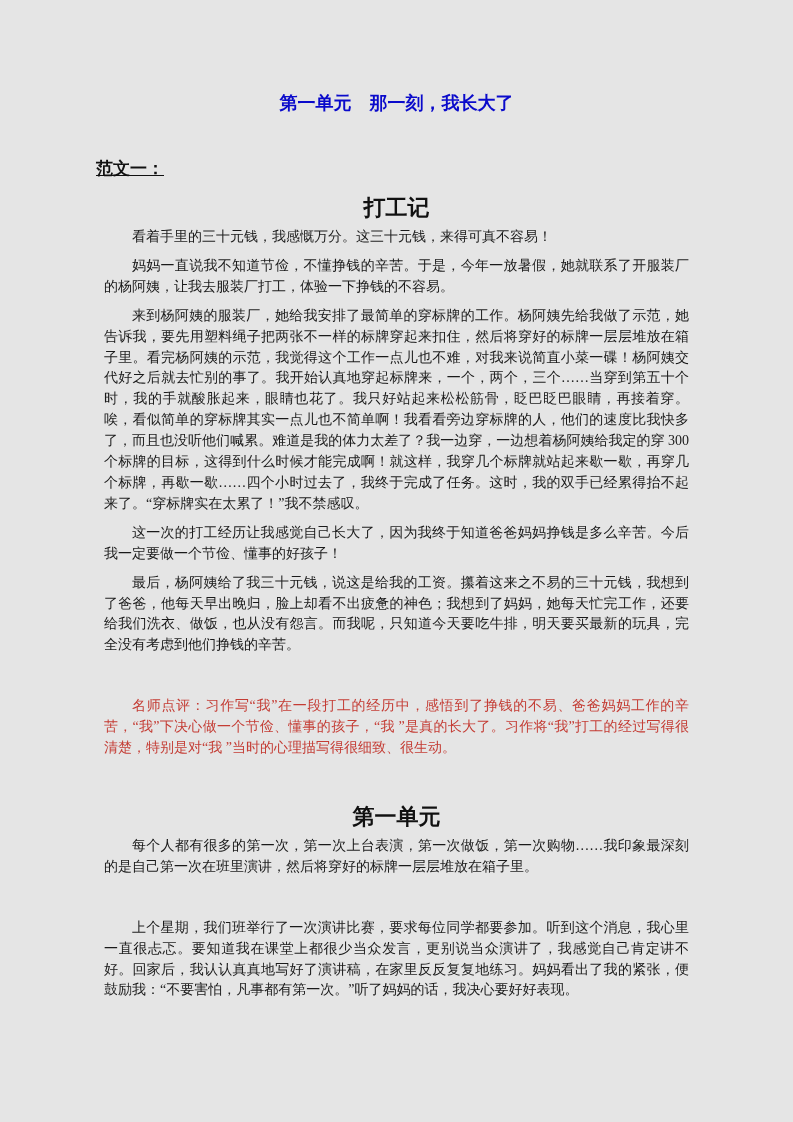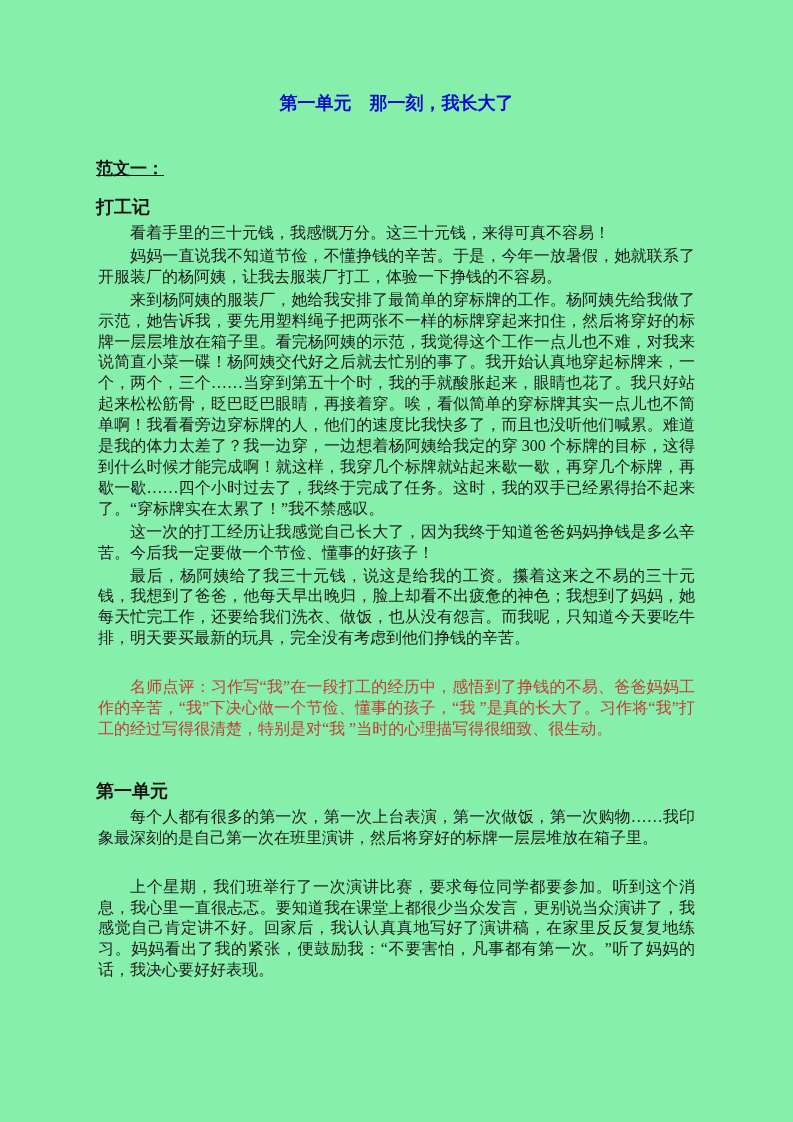--- a/index.html
+++ b/index.html
@@ -12,21 +12,21 @@
     height: 1122px;
     overflow: hidden;
     font-family: "Liberation Serif", serif;
     color: #1a1a1a;
   }
   .page {
     box-sizing: border-box;
     width: 793px;
     height: 1122px;
     padding: 93px 96px 0 96px;
-    background: #86efac;
+    background: #e5e5e5;
   }
   .unit-title {
     margin: 0 0 46px 0;
     font-family: "Liberation Sans", sans-serif;
     font-weight: bold;
     font-size: 18px;
     line-height: 20px;
     text-align: center;
     color: #0a0acb;
   }
@@ -34,30 +34,30 @@
     margin: 0 0 18px 0;
     font-family: "Liberation Sans", sans-serif;
     font-weight: bold;
     font-size: 17px;
     line-height: 20px;
     color: #111111;
     text-decoration: underline;
   }
   .essay-title {
     margin: 0 0 4px 0;
-    font-family: Liberation Mono, monospace;
+    font-family: Liberation Sans, sans-serif;
     font-weight: bold;
-    font-size: 18px;
+    font-size: 22px;
     line-height: 22px;
-    text-align: left;
+    text-align: center;
     color: #111111;
   }
   p.body-para {
-    margin: 2px;
-    font-size: 16px;
+    margin: 8px;
+    font-size: 14px;
     line-height: 20.9px;
     text-align: justify;
     text-indent: 2em;
   }
   p.comment {
     color: #c43c34;
   }
   .gap-line { height: 24px; }
   .gap-large { height: 39px; }
 </style>

